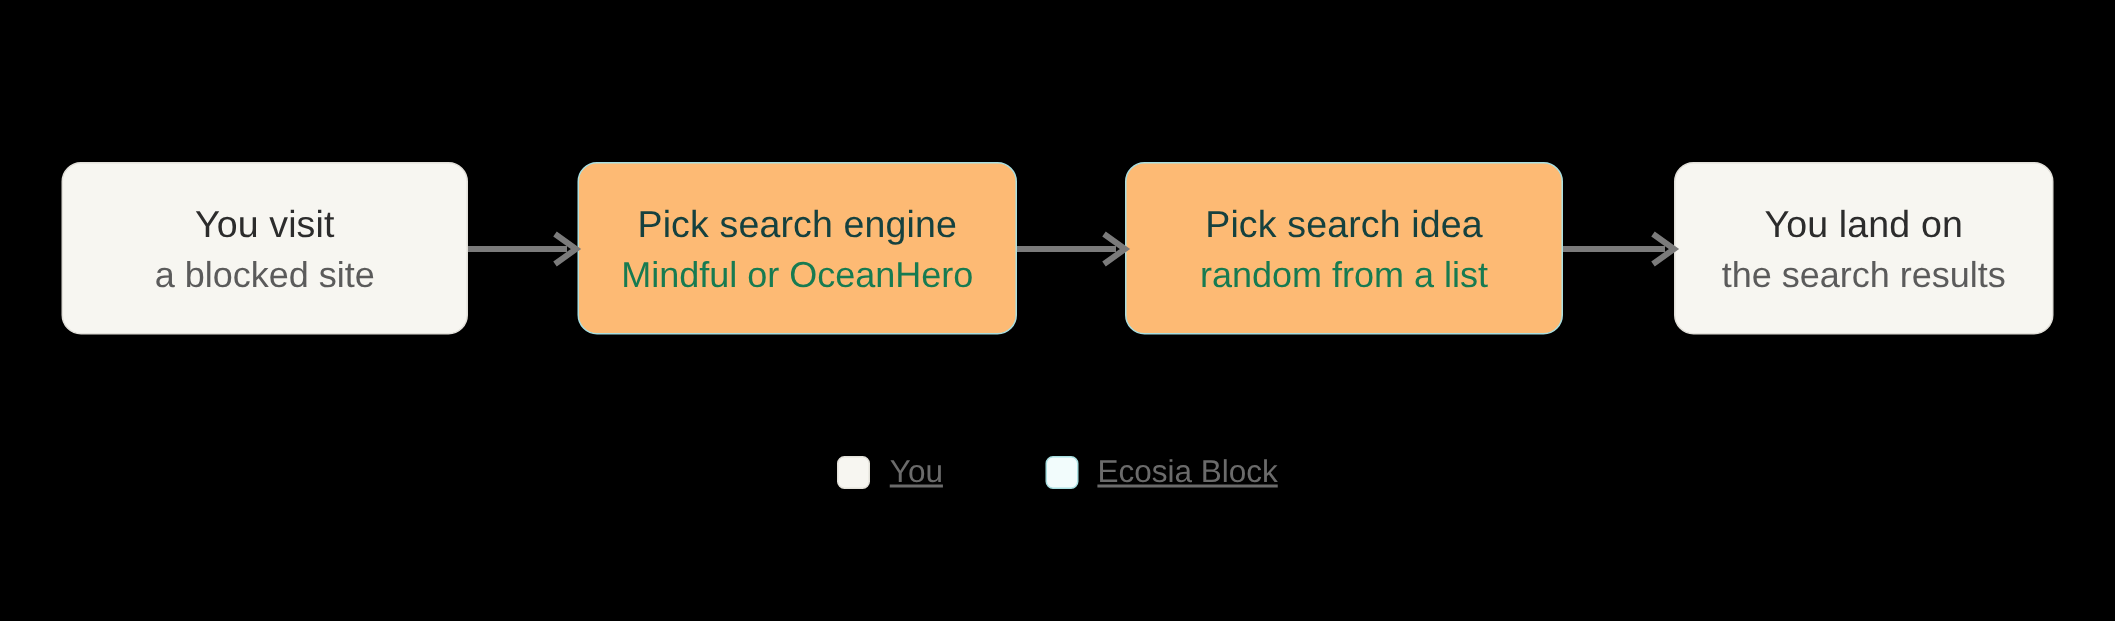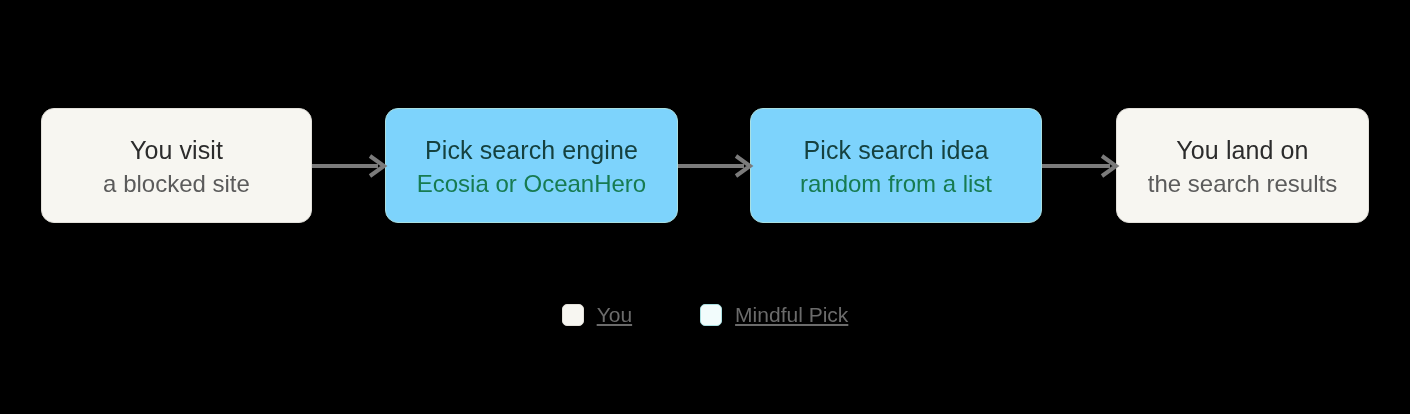--- a/index.html
+++ b/index.html
@@ -66,21 +66,21 @@
   .node.theme-you {
     background: #f7f6f1;
     border: 1px solid #e2e0da;
     box-shadow: 0 1px 2px rgba(0,0,0,0.18);
   }
   .node.theme-you .node-title { color: #2c2c2c; }
   .node.theme-you .node-sub   { color: #5b5b5b; }
 
   
   .node.theme-app {
-    background: #7dd3fc;
+    background: #fdba74;
     border: 1px solid #a9dfe1;
     box-shadow: 0 1px 2px rgba(0,0,0,0.18);
   }
   .node.theme-app .node-title { color: #15413f; }
   .node.theme-app .node-sub   { color: #177b51; }
 
   
   #node-0 { left: 41px;   width: 271px; }
   #node-1 { left: 385px;  width: 293px; }
   #node-2 { left: 750px;  width: 292px; }
@@ -144,21 +144,21 @@
 
   <div class="flow-row">
 
     <div class="node theme-you" id="node-0">
       <div class="node-title">You visit</div>
       <div class="node-sub">a blocked site</div>
     </div>
 
     <div class="node theme-app" id="node-1">
       <div class="node-title">Pick search engine</div>
-      <div class="node-sub">Ecosia or OceanHero</div>
+      <div class="node-sub">Mindful or OceanHero</div>
     </div>
 
     <div class="node theme-app" id="node-2">
       <div class="node-title">Pick search idea</div>
       <div class="node-sub">random from a list</div>
     </div>
 
     <div class="node theme-you" id="node-3">
       <div class="node-title">You land on</div>
       <div class="node-sub">the search results</div>
@@ -187,17 +187,17 @@
     </svg>
   </div>
 
   <div class="legend">
     <div class="legend-item">
       <span class="legend-swatch sw-you"></span>
       <span class="legend-label">You</span>
     </div>
     <div class="legend-item">
       <span class="legend-swatch sw-app"></span>
-      <span class="legend-label">Mindful Pick</span>
+      <span class="legend-label">Ecosia Block</span>
     </div>
   </div>
 
 </div>
 
 </body></html>

